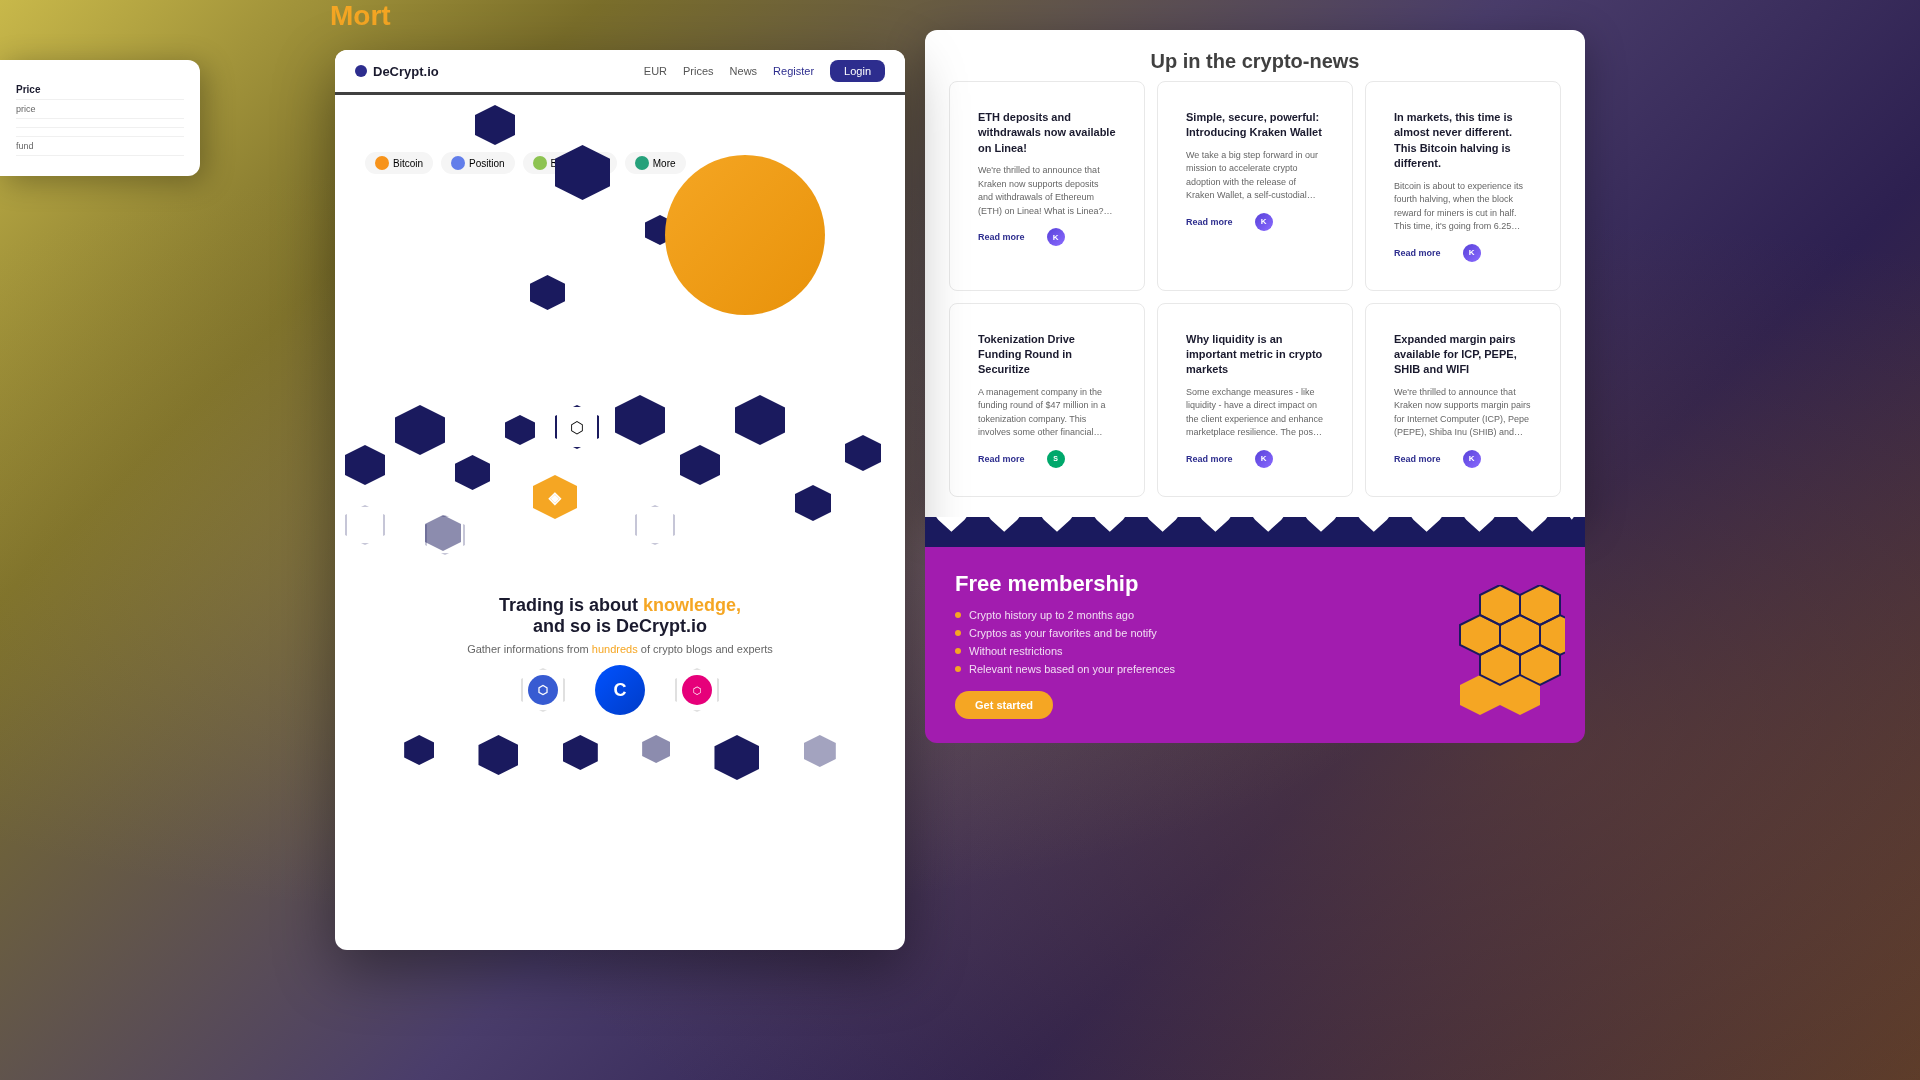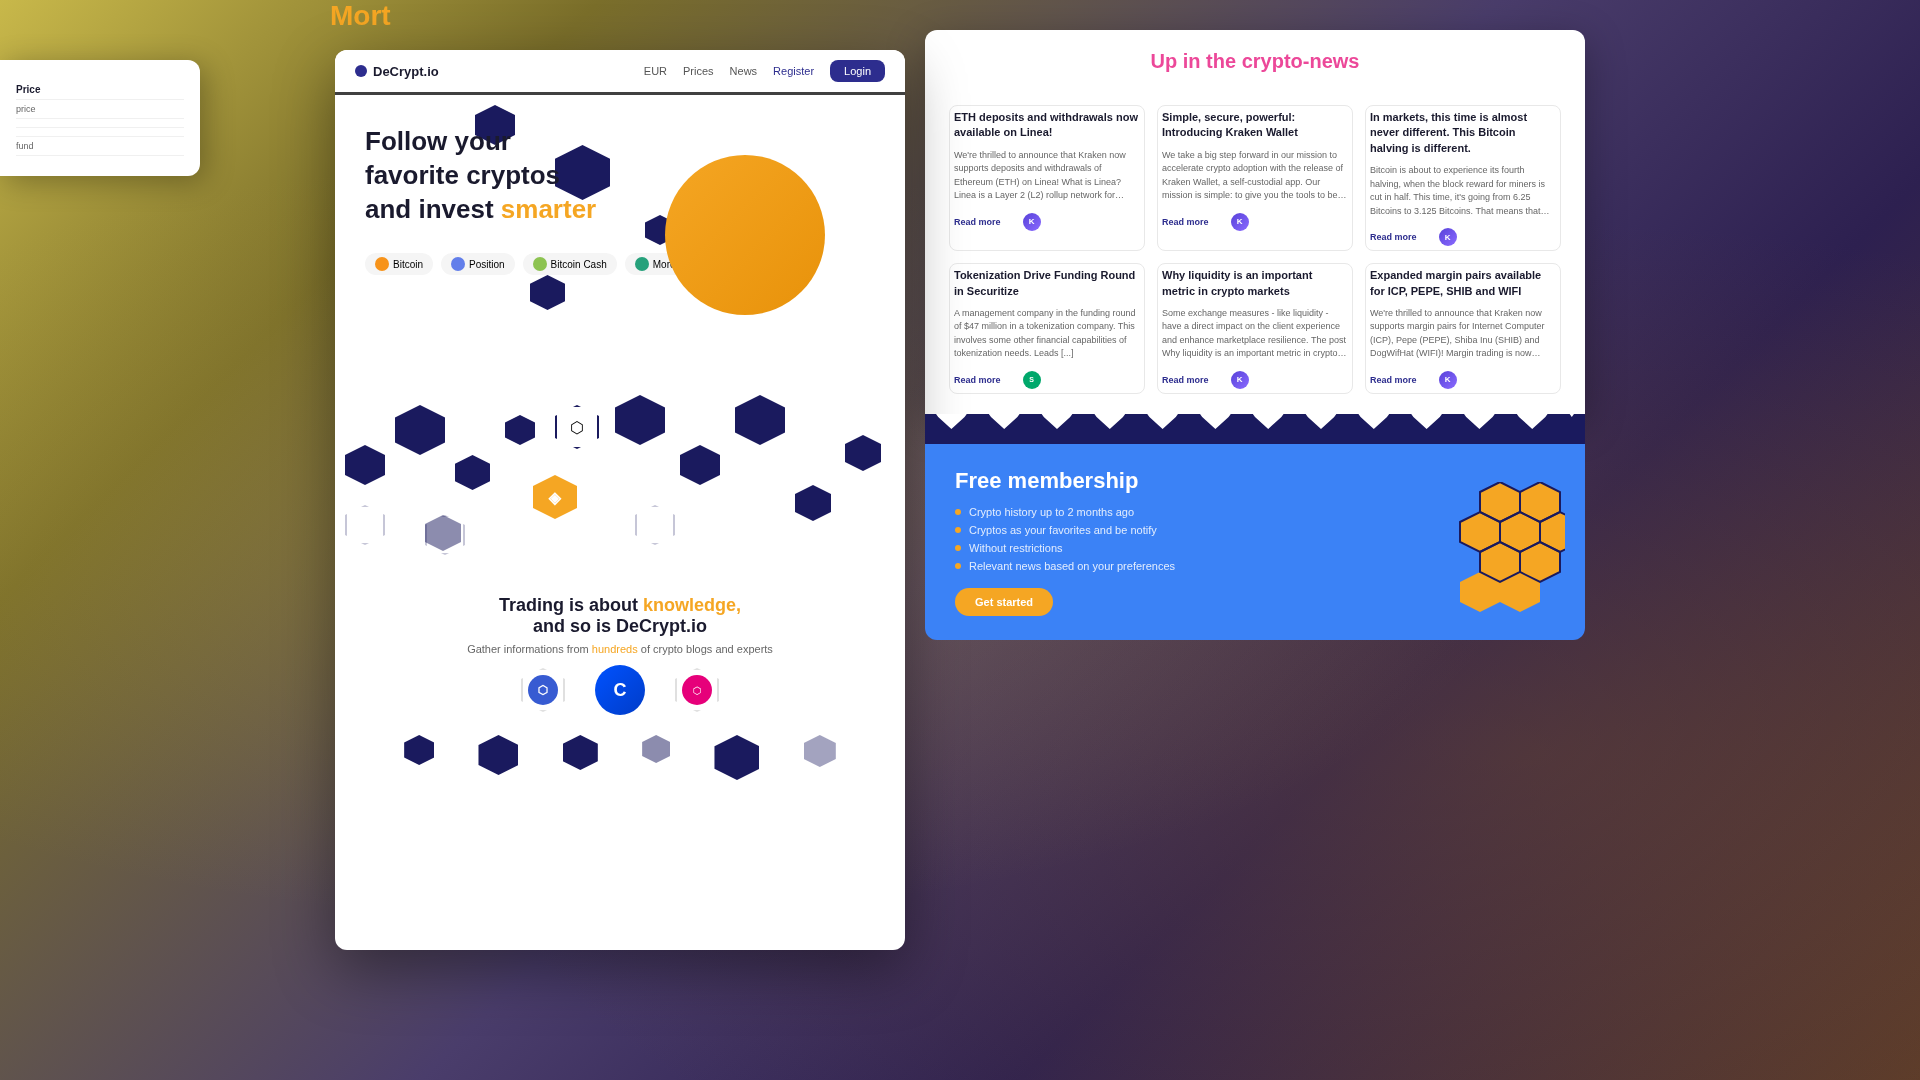--- a/index.html
+++ b/index.html
@@ -230,35 +230,35 @@
     .news-section {
       background: #ffffff;
       border-radius: 12px 12px 0 0;
       padding: 20px 24px;
       box-shadow: 0 10px 40px rgba(0,0,0,0.3);
     }
 
     .news-title {
       font-size: 20px;
       font-weight: 700;
-      color: #ec4899;
+      color: #404040;
       text-align: center;
-      margin-bottom: 32px;
+      margin-bottom: 8px;
     }
 
     .news-grid {
       display: grid;
       grid-template-columns: 1fr 1fr 1fr;
       gap: 12px;
     }
 
     .news-card {
       border: 1px solid #e8e8e8;
       border-radius: 8px;
-      padding: 4px;
+      padding: 28px;
       cursor: pointer;
     }
 
     .news-card-title {
       font-size: 11px;
       font-weight: 600;
       color: #1a1a2e;
       margin-bottom: 8px;
       line-height: 1.4;
     }
@@ -327,21 +327,21 @@
       top: -15px;
       left: 0;
       right: 0;
       height: 30px;
       background: white;
       clip-path: polygon(0% 0%, 2% 60%, 4% 100%, 6% 60%, 8% 0%, 10% 60%, 12% 100%, 14% 60%, 16% 0%, 18% 60%, 20% 100%, 22% 60%, 24% 0%, 26% 60%, 28% 100%, 30% 60%, 32% 0%, 34% 60%, 36% 100%, 38% 60%, 40% 0%, 42% 60%, 44% 100%, 46% 60%, 48% 0%, 50% 60%, 52% 100%, 54% 60%, 56% 0%, 58% 60%, 60% 100%, 62% 60%, 64% 0%, 66% 60%, 68% 100%, 70% 60%, 72% 0%, 74% 60%, 76% 100%, 78% 60%, 80% 0%, 82% 60%, 84% 100%, 86% 60%, 88% 0%, 90% 60%, 92% 100%, 94% 60%, 96% 0%, 98% 60%, 100% 0%, 100% 0%, 0% 0%);
     }
 
     
     .membership-section {
-      background: #3b82f6;
+      background: #a21caf;
       padding: 24px 30px;
       display: flex;
       align-items: center;
       gap: 20px;
       border-radius: 0 0 12px 12px;
       position: relative;
       overflow: hidden;
     }
 
     .membership-text {
@@ -486,26 +486,20 @@
 
     <div class="hero">
 
       <div class="hex-shape hex1"></div>
       <div class="hex-shape hex2"></div>
       <div class="hex-shape hex3"></div>
       <div class="hex-shape hex4"></div>
 
       <div class="gold-circle"></div>
 
-      <h1 class="hero-title">
-        <span>Follow your</span><br>
-        <span>favorite cryptos</span><br>
-        <span>and invest</span>
-        <span class="accent">smarter</span>
-      </h1>
 
       <div class="crypto-tags">
         <div class="crypto-tag">
           <div class="tag-dot tag-btc"></div>
           <span>Bitcoin</span>
         </div>
         <div class="crypto-tag">
           <div class="tag-dot tag-eth"></div>
           <span>Position</span>
         </div>

